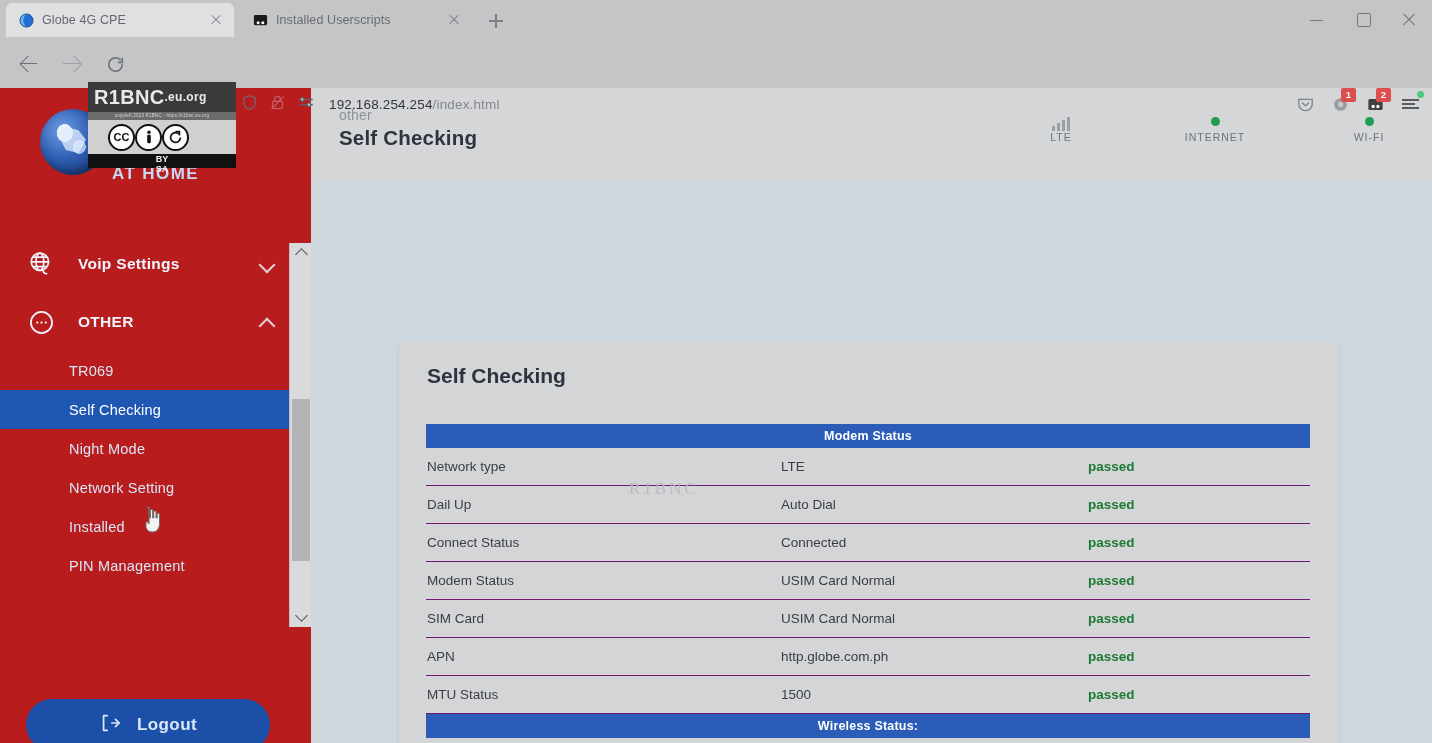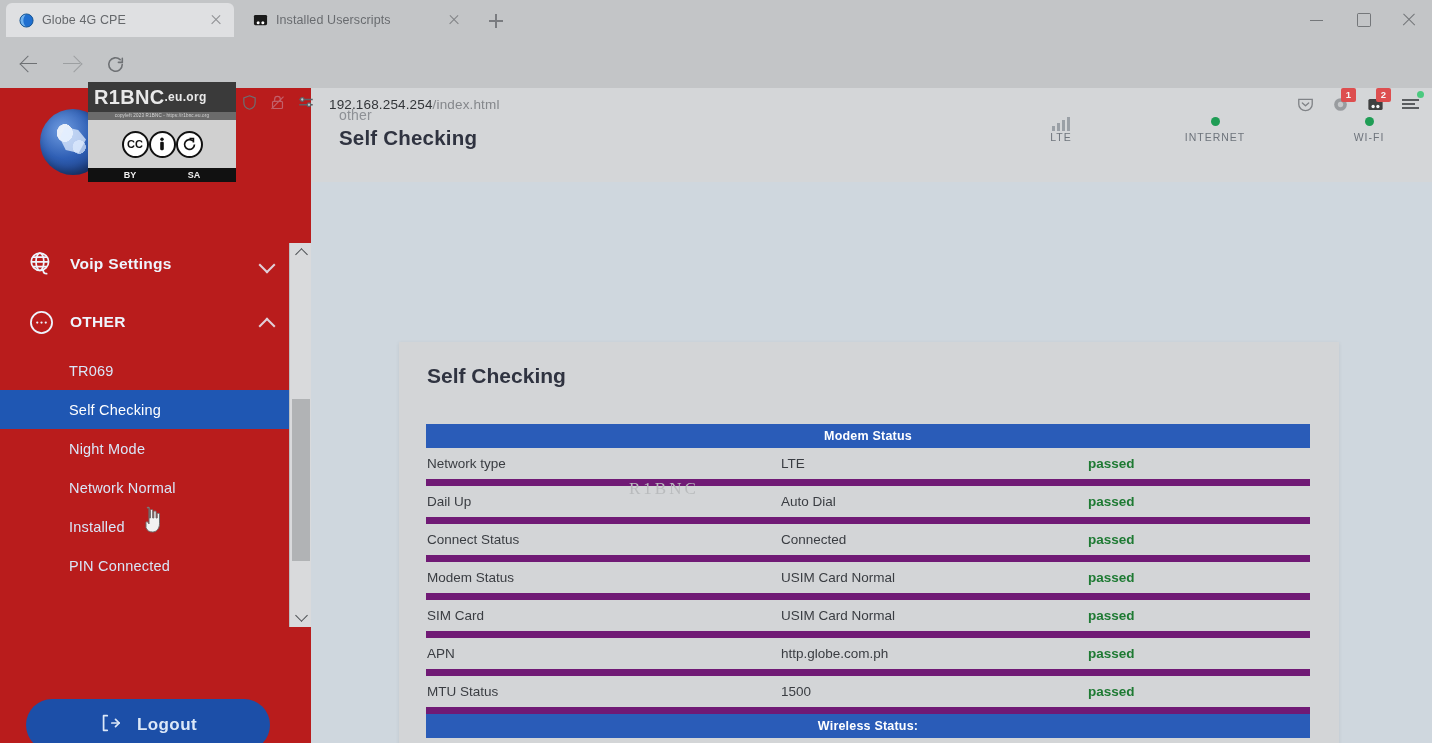--- a/index.html
+++ b/index.html
@@ -125,21 +125,21 @@
     background:rgba(225,238,255,.75);
     clip-path: polygon(18% 0,70% 12%,100% 48%,72% 100%,22% 88%,0 44%);
   }
   .brand-title {
     position:absolute; left:0; top:77px; width:311px; text-align:center;
     color:#c6d9f3; font-size:17px; font-weight:bold; letter-spacing:1.4px;
   }
 
   .menu { position:absolute; left:0; top:148px; width:294px; }
   .menu-group {
-    height:58px; display:flex; align-items:center; padding:0 18px 0 26px; gap:14px;
+    height:58px; display:flex; align-items:center; padding:0 18px 0 26px; gap:22px;
     color:#eef4fd; font-size:15.5px; font-weight:bold; letter-spacing:.3px;
   }
   .mg-icon { width:30px; height:30px; flex:0 0 30px; display:flex; align-items:center; justify-content:center;}
   .mg-label { flex:1; }
   .chev { width:18px; height:18px; position:relative; opacity:.85;}
   .chev::before {
     content:""; position:absolute; left:3px; top:4px; width:10px; height:10px;
     border-right:2px solid #e8f0fb; border-bottom:2px solid #e8f0fb;
     transform: rotate(45deg);
   }
@@ -194,21 +194,21 @@
   .card-title { position:absolute; left:28px; top:22px; font-size:21px; font-weight:bold; color:#2f3340; }
 
   .table { position:absolute; left:27px; top:82px; width:884px; }
   .sec-head {
     height:24px; background:#2a5cb8; color:#ffffff;
     font-size:12.5px; font-weight:bold; text-align:center; line-height:24px;
     letter-spacing:.2px;
   }
   .row {
     height:38px; display:flex; align-items:center;
-    border-bottom:7px solid #701a75;
+    border-bottom:1px solid #701a75;
     font-size:13.5px; color:#3a3d42;
   }
   .row .c1 { width:355px; padding-left:1px; }
   .row .c2 { width:307px; }
   .row .c3 { flex:1; color:#1e7a33; font-weight:bold; }
 
   
   .wm-center {
     position:absolute; left:629px; top:392px; font-size:17px; color:#b9bbbd;
     letter-spacing:3px; font-family:"Liberation Serif", serif; z-index:12; pointer-events:none;
@@ -222,28 +222,28 @@
     position:absolute; left:88px; top:82px; width:148px; height:86px; z-index:40;
     background:#1d1d1d; pointer-events:none;
   }
   .cc-top {
     height:30px; background:#3a3a3a; color:#e9e9e9;
     font-size:20px; font-weight:bold; letter-spacing:.3px;
     display:flex; align-items:center; padding-left:6px;
   }
   .cc-top .dom { font-size:12px; font-weight:bold; }
   .cc-sub { height:8px; background:#6b6b6b; color:#d8d8d8; font-size:4.5px; text-align:center; line-height:8px; letter-spacing:.2px; overflow:hidden;}
-  .cc-icons { height:48px; background:#d0d0d0; display:flex; align-items:center; justify-content:center; padding:0 12px;}
+  .cc-icons { height:34px; background:#d0d0d0; display:flex; align-items:center; justify-content:flex-start; padding:0 20px;}
   .cc-circ {
     width:27px; height:27px; border-radius:50%; border:2.4px solid #111; background:#fff;
     display:flex; align-items:center; justify-content:center;
     font-size:11px; font-weight:bold; color:#111;
   }
   .cc-labels { height:14px; background:#111; color:#f0f0f0; font-size:9px; font-weight:bold;
-    display:flex; align-items:center; justify-content:space-around; padding:0 10px;}
+    display:flex; align-items:center; justify-content:space-around; padding:0 10px;flex-direction:column;}
 
   .cursor { position:absolute; left:140px; top:418px; width:24px; height:30px; z-index:45; pointer-events:none;}
 </style>
 </head>
 <body>
 
 <div id="root">
 
   <div class="viewport">
 
@@ -284,27 +284,27 @@
         <div class="submenu-item">
           <span>TR069</span>
         </div>
         <div class="submenu-item selected">
           <span>Self Checking</span>
         </div>
         <div class="submenu-item">
           <span>Night Mode</span>
         </div>
         <div class="submenu-item">
-          <span>Network Normal</span>
+          <span>Network Setting</span>
         </div>
         <div class="submenu-item">
           <span>Installed</span>
         </div>
         <div class="submenu-item">
-          <span>PIN Connected</span>
+          <span>PIN Management</span>
         </div>
       </div>
 
       <div class="sb-scrollbar">
         <div class="sb-arrow" style="top:0"></div>
         <div class="sb-thumb"></div>
         <div class="sb-arrow down" style="top:364px"></div>
       </div>
 
       <div class="logout-wrap">

